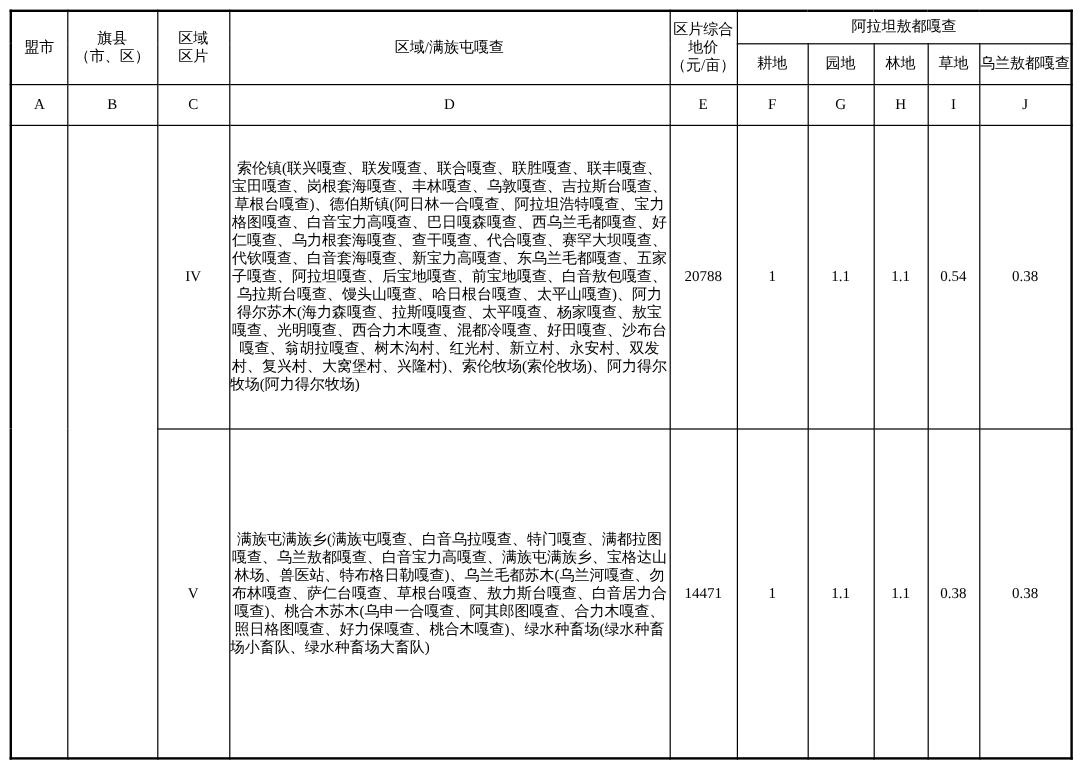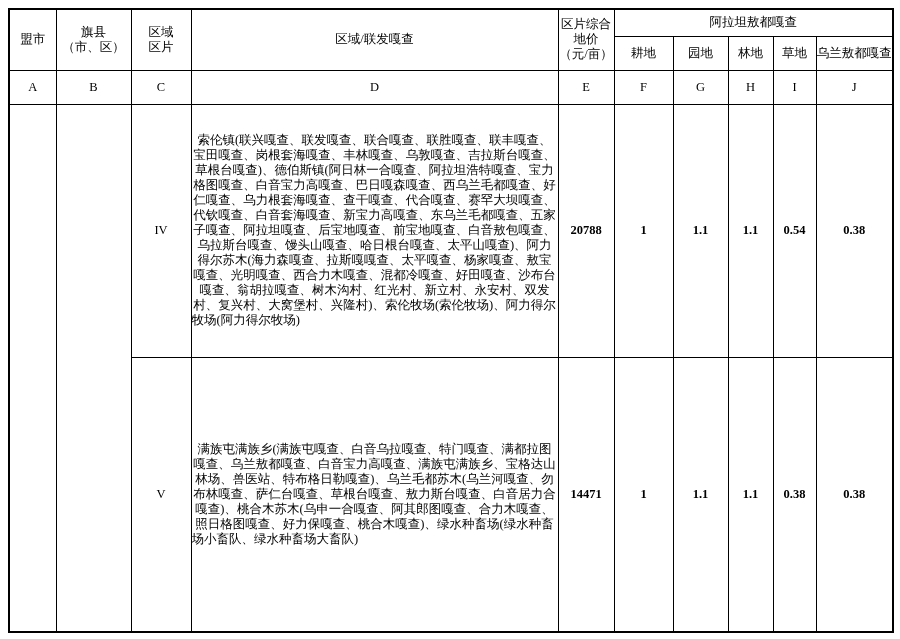--- a/index.html
+++ b/index.html
@@ -44,21 +44,20 @@
   }
   td.desc-cell {
     text-align: justify;
     text-align-last: left;
     padding: 4px 6px;
     font-size: 12px;
     line-height: 16px;
   }
   td.price-cell, td.factor-cell {
     font-size: 13px;
-    font-weight: bold;
   }
   .hline { display: block; }
 </style>
 </head>
 <body>
 
 <div class="page">
   <table class="land-table">
     <colgroup>
       <col style="width:47px">
@@ -80,21 +79,21 @@
       </td>
       <td rowspan="2">
         <span class="hline">旗县</span>
         <span class="hline">（市、区）</span>
       </td>
       <td rowspan="2">
         <span class="hline">区域</span>
         <span class="hline">区片</span>
       </td>
       <td rowspan="2">
-        <span>区域/联发嘎查</span>
+        <span>区域/满族屯嘎查</span>
       </td>
       <td rowspan="2">
         <span class="hline">区片综合</span>
         <span class="hline">地价</span>
         <span class="hline">（元/亩）</span>
       </td>
       <td colspan="5">
         <span>阿拉坦敖都嘎查</span>
       </td>
     </tr>

